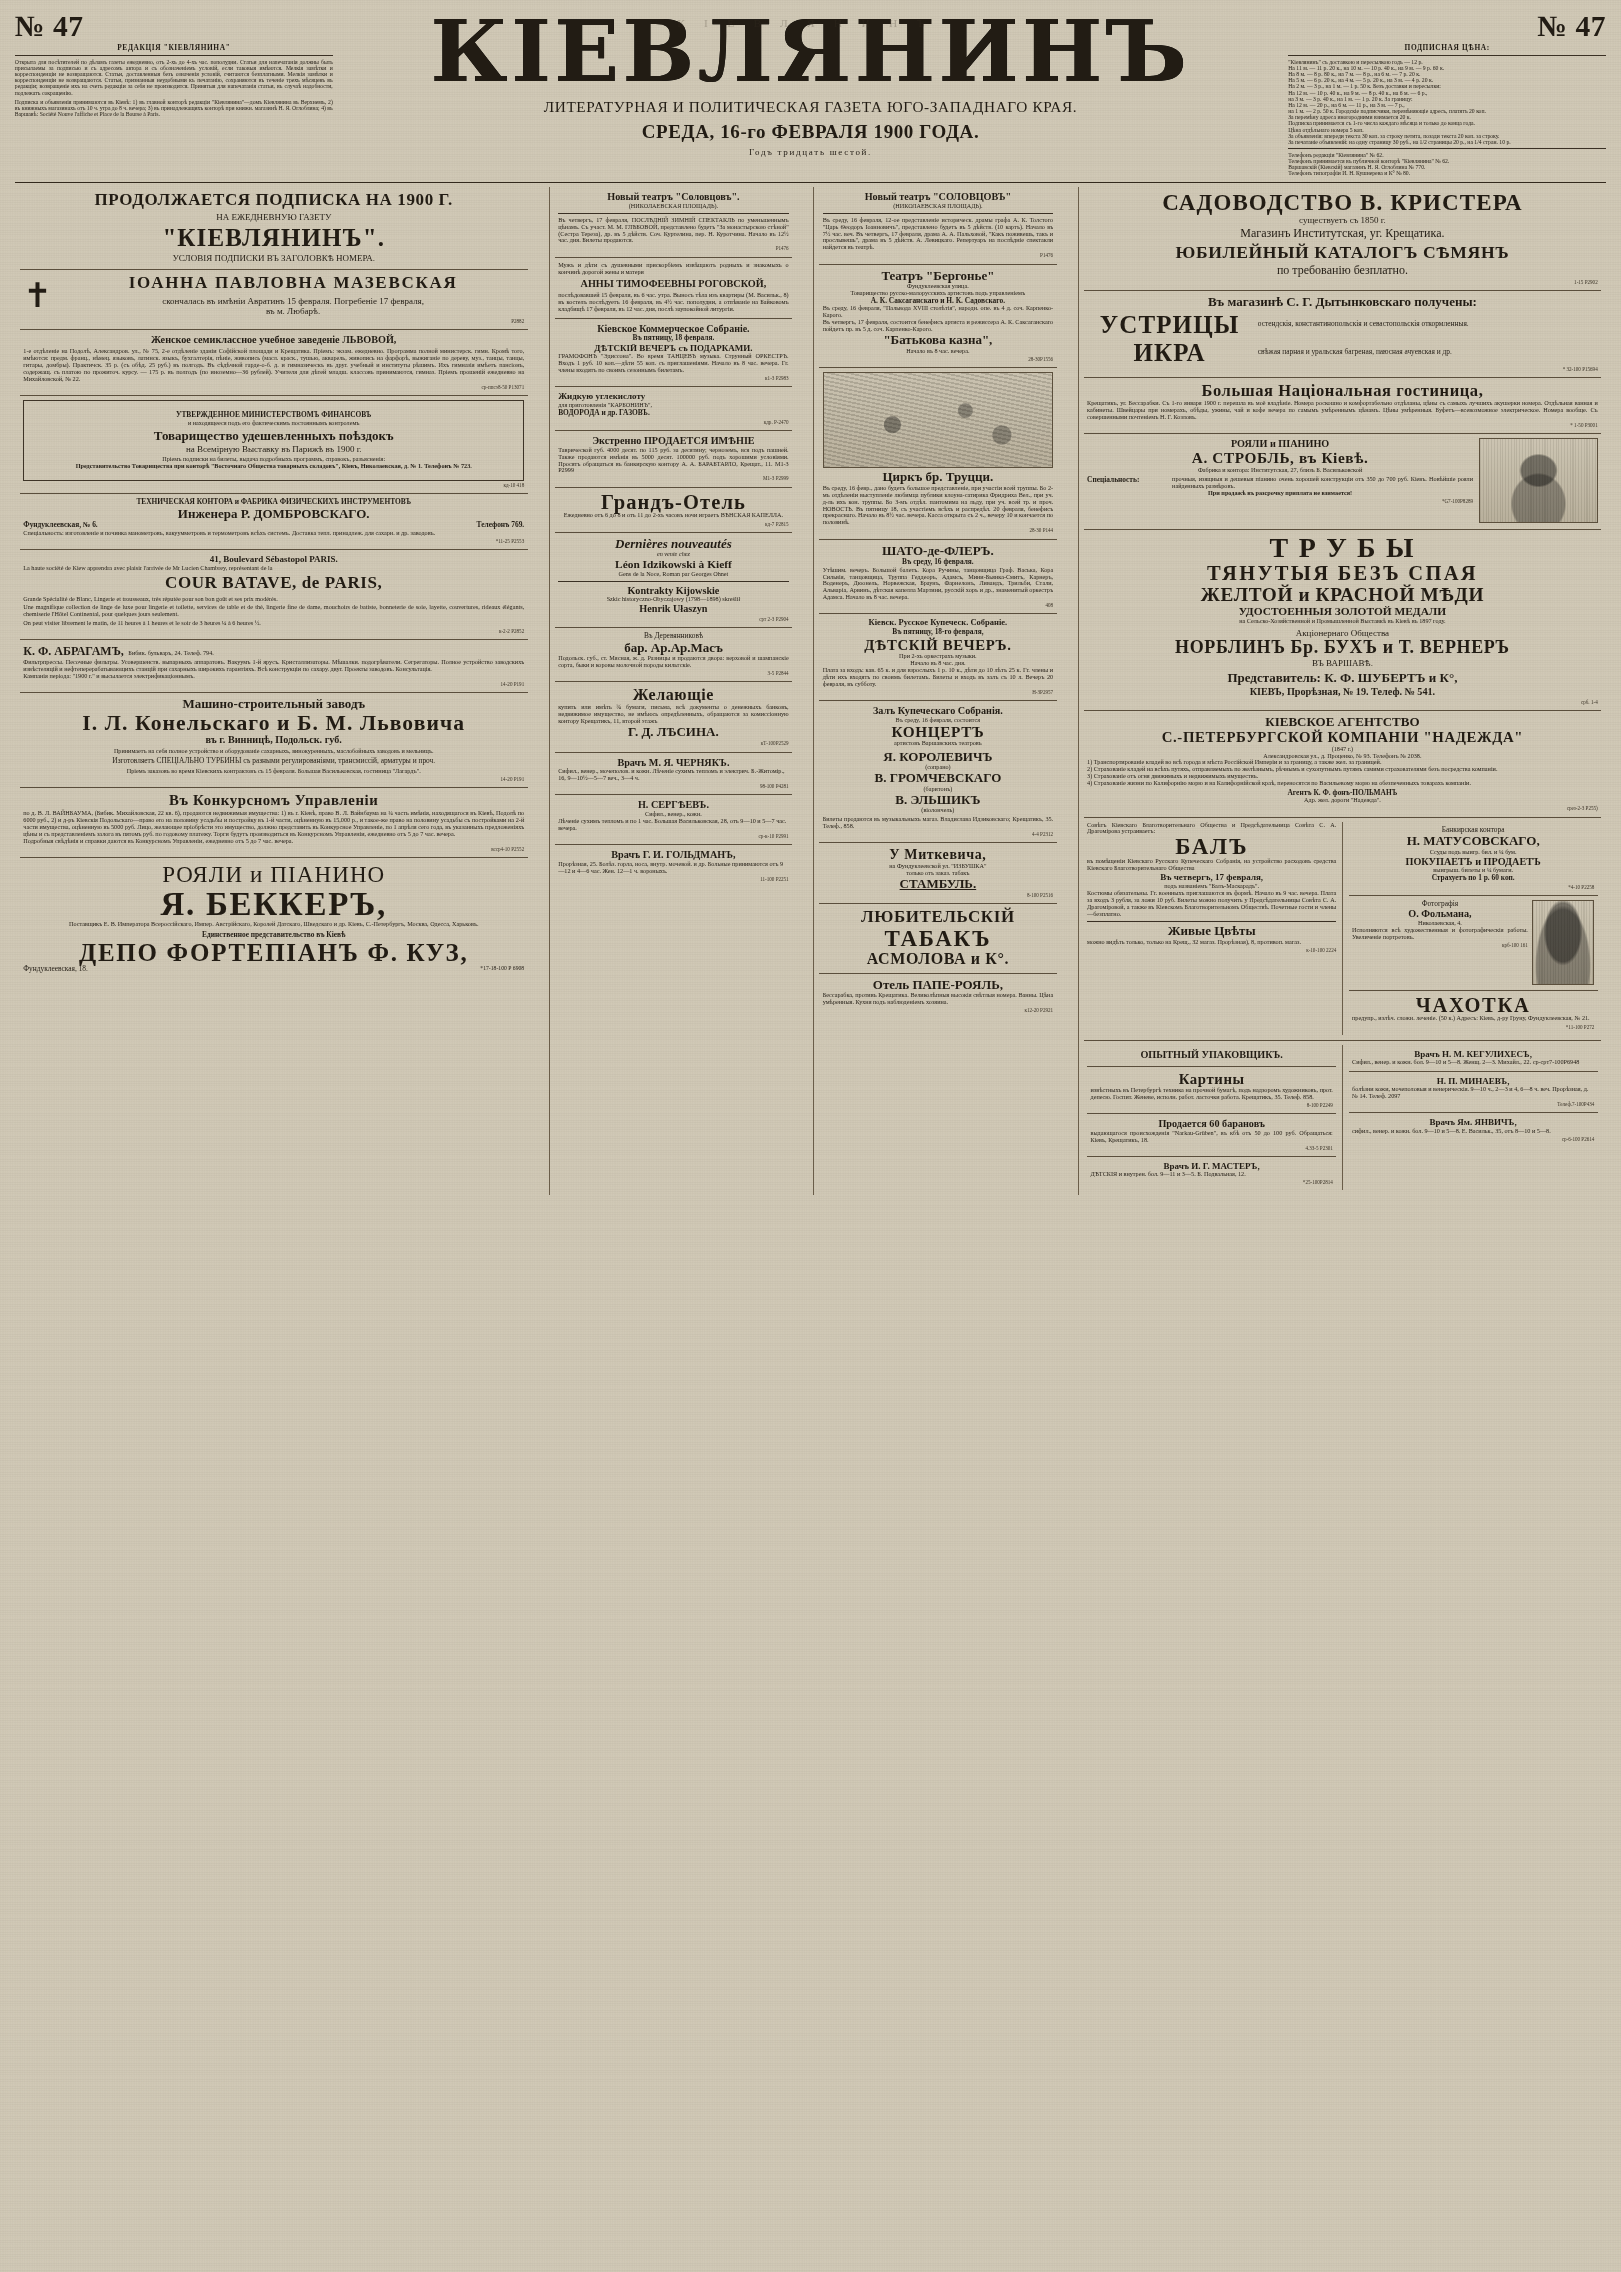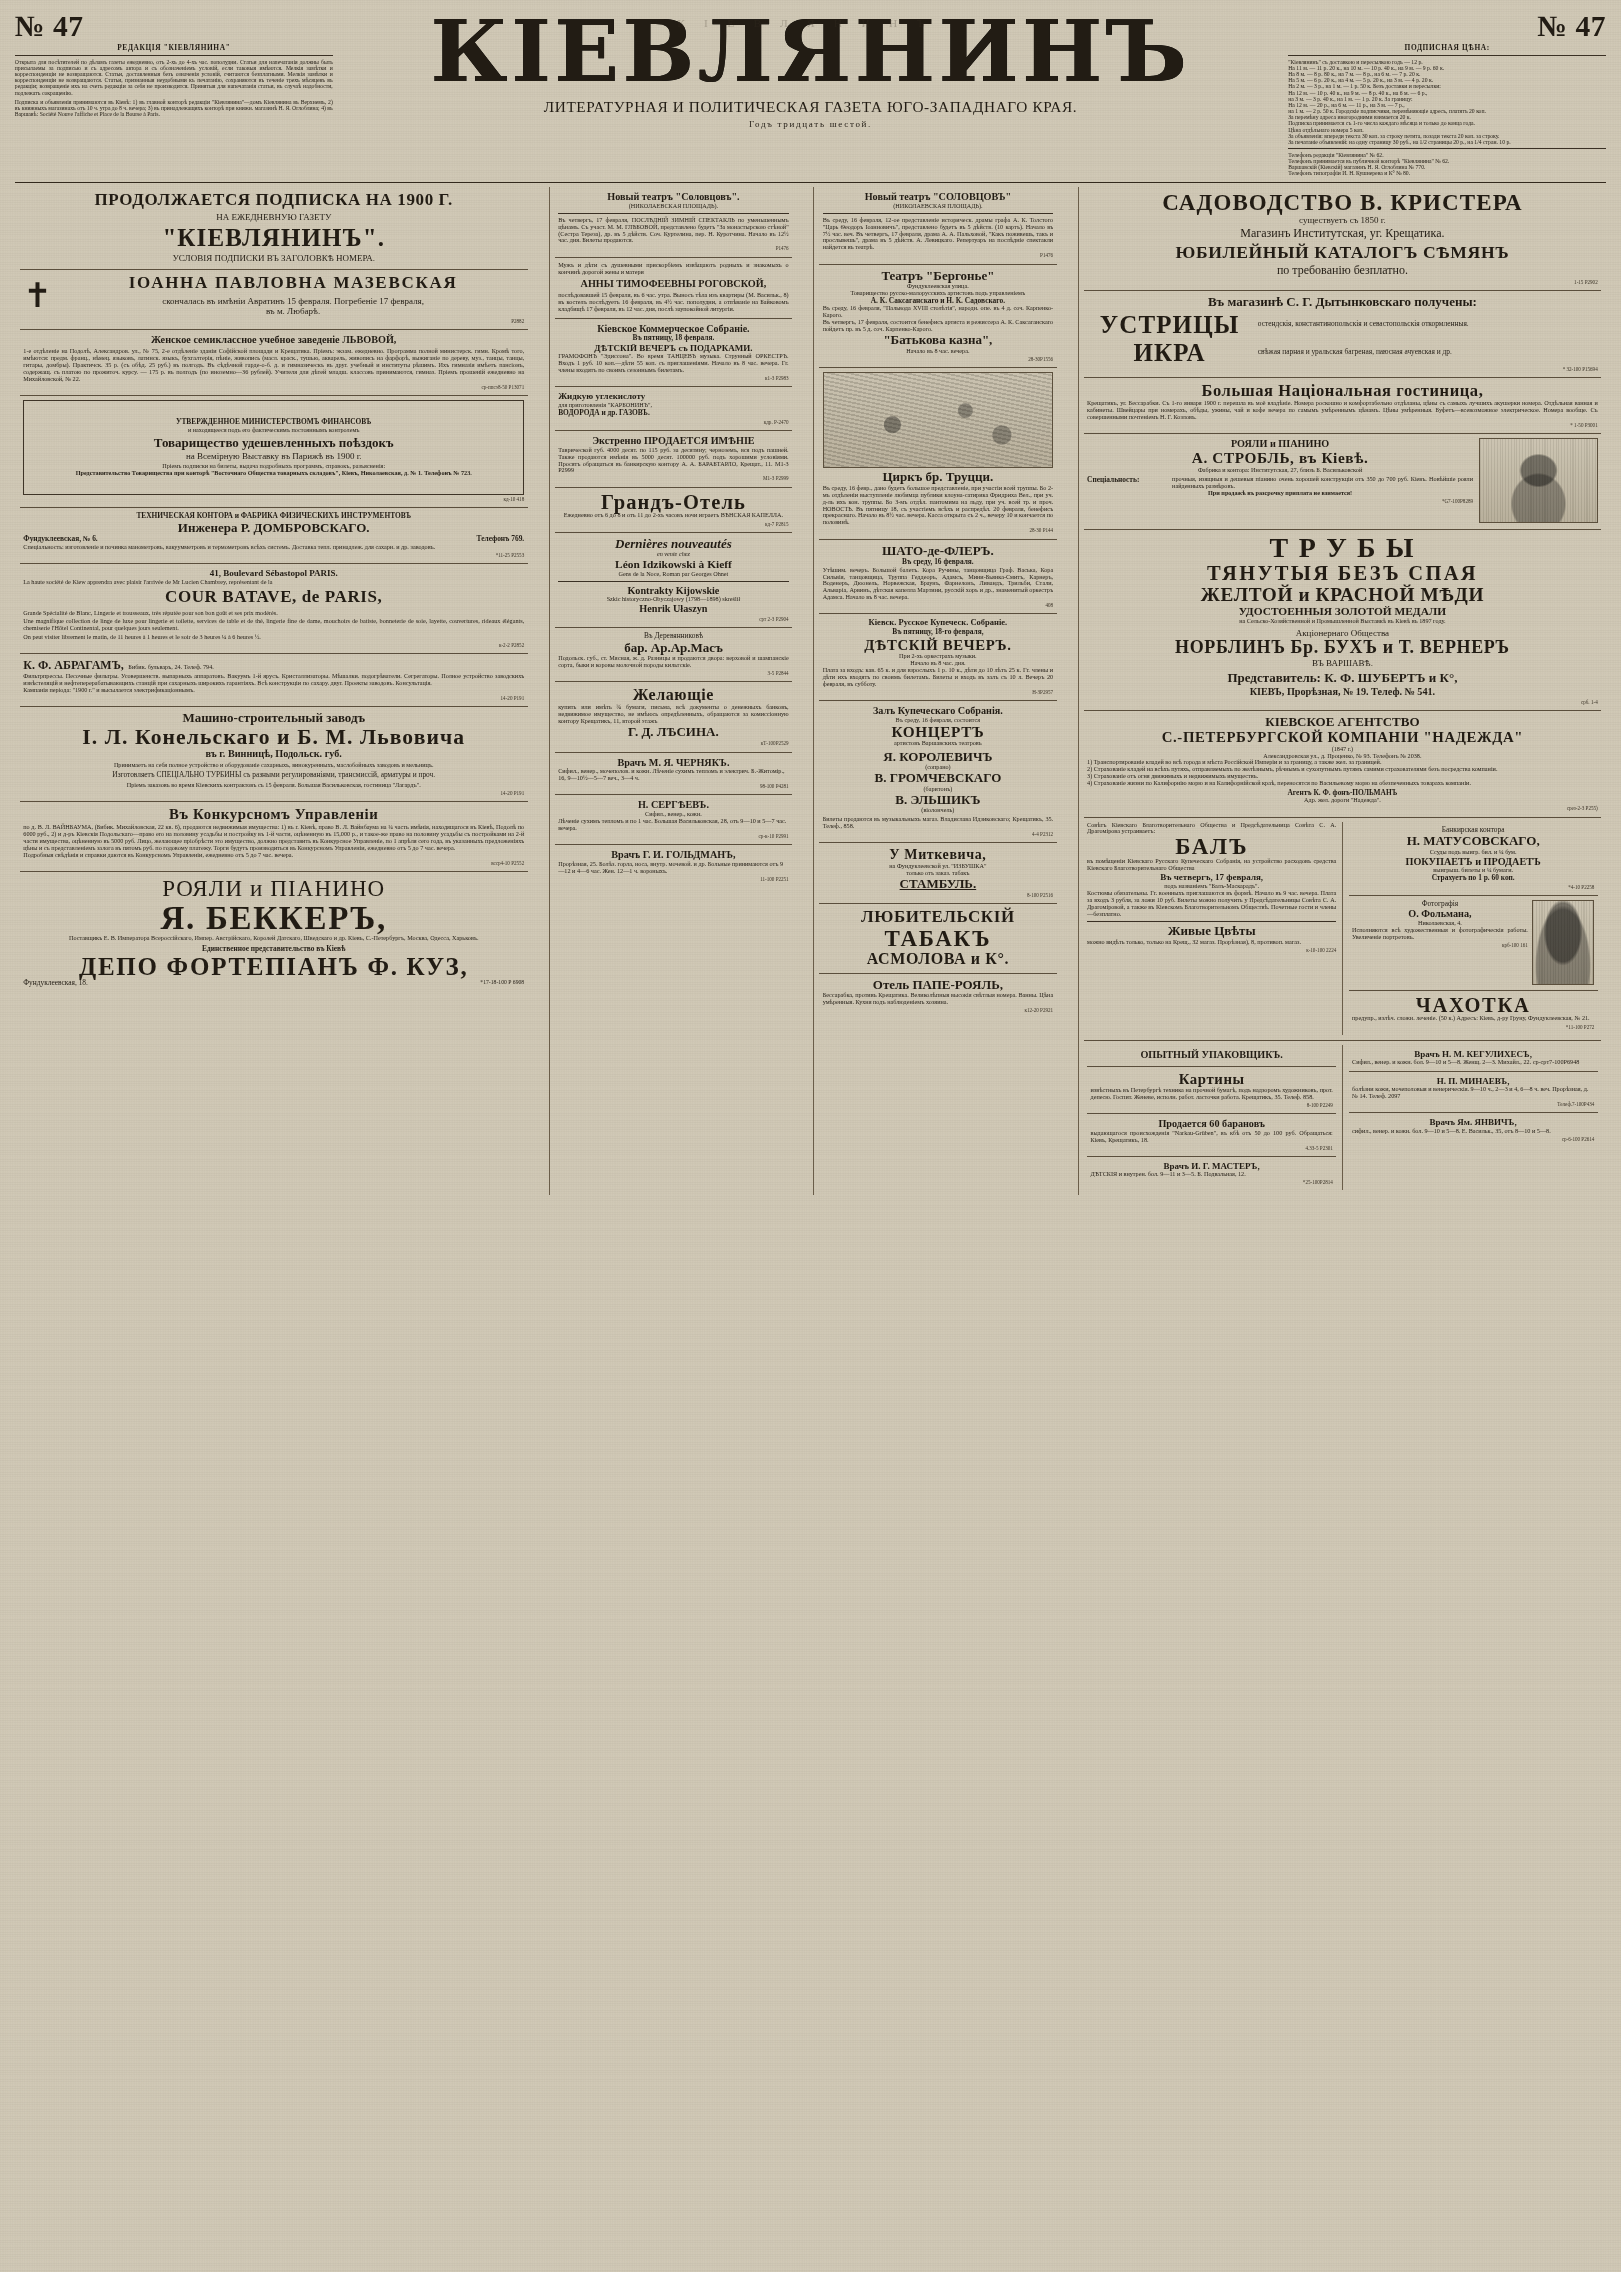--- a/index.html
+++ b/index.html
@@ -91,40 +91,41 @@
       linear-gradient(#c7bfac,#b4ab96);
   }
   .photoimg{
     height:85px;border:0.6px solid #5b4f3c;
     background:
       radial-gradient(ellipse at 50% 38%, rgba(0,0,0,0.42) 0 17px, rgba(0,0,0,0) 19.3px),
       radial-gradient(ellipse at 50% 78%, rgba(0,0,0,0.3) 0 26px, rgba(0,0,0,0) 28px),
       repeating-linear-gradient(90deg, rgba(0,0,0,0.07) 0 1.1px, rgba(255,255,255,0.04) 1.1px 2.8px),
       linear-gradient(#cac2af,#b6ad98);
   }
-  .frame{border:1.1px solid #3e3427;padding:17px;}
+  .frame{border:1.1px solid #3e3427;padding:10px;}
 </style>
 </head>
 <body>
 
 <div id="page">
 
   <div id="masthead">
     <div class="mast-side">
       <div class="mast-num">№ 47</div>
       <div class="mast-head-label">РЕДАКЦІЯ "КІЕВЛЯНИНА"</div>
       <hr class="thin">
       <div class="xtiny j">Открыта для посѣтителей по дѣламъ газеты ежедневно, отъ 2-хъ до 4-хъ час. пополудни. Статьи для напечатанія должны быть присылаемы за подписью и съ адресомъ автора и съ обозначеніемъ условій, если таковыя имѣются. Мелкія замѣтки и корреспонденціи не возвращаются. Статьи, доставленныя безъ означенія условій, считаются безплатными. Мелкія замѣтки и корреспонденціи не возвращаются. Статьи, признанныя неудобными къ печатанію, сохраняются въ теченіе трехъ мѣсяцевъ въ редакціи; возвращеніе ихъ на счетъ редакціи за себя не производится. Принятыя для напечатанія статьи, въ случаѣ надобности, подлежатъ сокращенію.</div>
       <div class="xtiny j" style="margin-top:3.4px">Подписка и объявленія принимаются въ Кіевѣ: 1) въ главной конторѣ редакціи "Кіевлянина"—домъ Кіевлянина въ Верхнемъ, 2) въ книжныхъ магазинахъ отъ 10 ч. утра до 8 ч. вечера; 3) въ принадлежащихъ конторѣ при книжн. магазинѣ Н. Я. Оглоблина; 4) въ Варшавѣ: Société Nouve l'affiche et Place de la Bourse à Paris.</div>
     </div>
 
     <div class="mast-mid">
       <div class="ghost">КІЕВЛЯНИНЪ</div>
       <div class="title-ru">КІЕВЛЯНИНЪ</div>
       <div class="sub1">ЛИТЕРАТУРНАЯ И ПОЛИТИЧЕСКАЯ ГАЗЕТА ЮГО-ЗАПАДНАГО КРАЯ.</div>
+      <div class="sub3">СРЕДА, 16-го ФЕВРАЛЯ 1900 ГОДА.</div>
       <div class="sub4">Годъ тридцать шестой.</div>
     </div>
 
     <div class="mast-side r">
       <div class="mast-num">№ 47</div>
       <div class="mast-head-label">ПОДПИСНАЯ ЦѢНА:</div>
       <hr class="thin">
       <div class="xtiny" style="text-align:left">
         <div>"Кіевлянинъ" съ доставкою и пересылкою годъ — 12 р.</div>
         <div>На 11 м. — 11 р. 20 к., на 10 м. — 10 р. 40 к., на 9 м. — 9 р. 60 к.</div>

